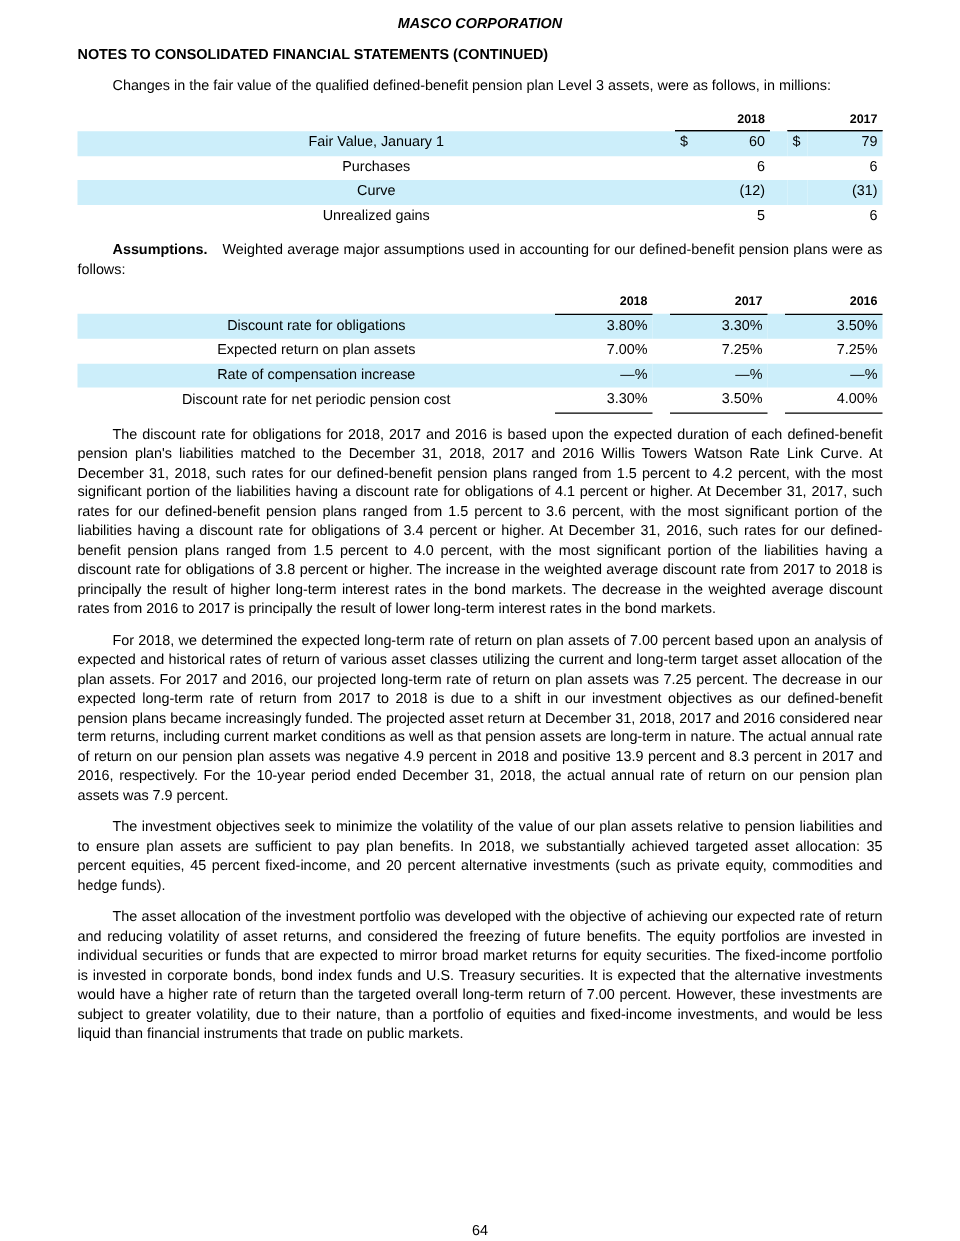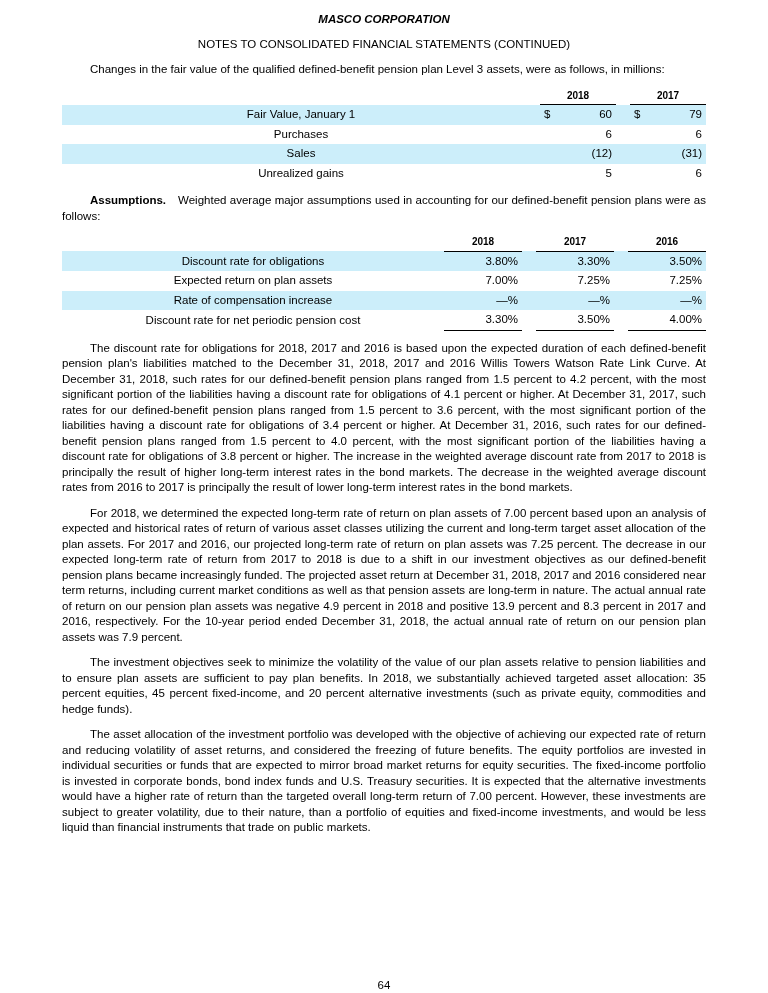--- a/index.html
+++ b/index.html
@@ -6,40 +6,40 @@
   body {
     width: 768px; height: 993px;
     background: #ffffff; color: #000000;
     font-family: "Liberation Sans", "DejaVu Sans", sans-serif;
     font-size: 11.5px; line-height: 15.5px;
     position: relative; overflow: hidden;
   }
   .page { padding: 8px 62px 0 62px; }
 
   .doc-title { text-align: center; font-weight: bold; margin-top: 4px; font-style: italic; }
-  .doc-subtitle { text-align: center; font-weight: normal; margin-top: 9px; }
+  .doc-subtitle { text-align: left; font-weight: bold; margin-top: 9px; }
   .section-heading { font-weight: bold; margin-top: 13px; }
 
   p.body-par {
     margin: 10px 0 0 0;
     text-align: justify;
     text-indent: 28px;
   }
   .assump-gap { display: inline-block; width: 12px; }
 
   table.fin {
     border-collapse: collapse; table-layout: fixed;
     width: 100%; margin-top: 8px;
   }
   table.fin td, table.fin th {
     padding: 2px 4px; vertical-align: bottom;
     font-size: 11.5px; font-weight: normal;
   }
   table.fin th.yr {
-    font-weight: bold; text-align: center; font-size: 10px;
+    font-weight: bold; text-align: right; font-size: 10px;
     border-bottom: 1px solid #000; padding-bottom: 1px;
   }
   .hl { background: var(--row-highlight, #cceefa); }
   td.lbl { text-align: center; }
   td.cur { text-align: left; padding-right: 0; }
   td.val { text-align: right; padding-right: 6px; }
   td.gap { padding: 2px 0; }
   tr.total-row td.cur, tr.total-row td.val {
     border-top: 1px solid #000;
     border-bottom: 3px double #000;
@@ -89,21 +89,21 @@
       </tr>
       <tr>
         <td class="lbl">Purchases</td>
         <td class="cur"></td>
         <td class="val">6</td>
         <td class="gap"></td>
         <td class="cur"></td>
         <td class="val">6</td>
       </tr>
       <tr class="hl">
-        <td class="lbl">Sales</td>
+        <td class="lbl">Curve</td>
         <td class="cur"></td>
         <td class="val">(12)</td>
         <td class="gap"></td>
         <td class="cur"></td>
         <td class="val">(31)</td>
       </tr>
       <tr>
         <td class="lbl">Unrealized gains</td>
         <td class="cur"></td>
         <td class="val">5</td>

